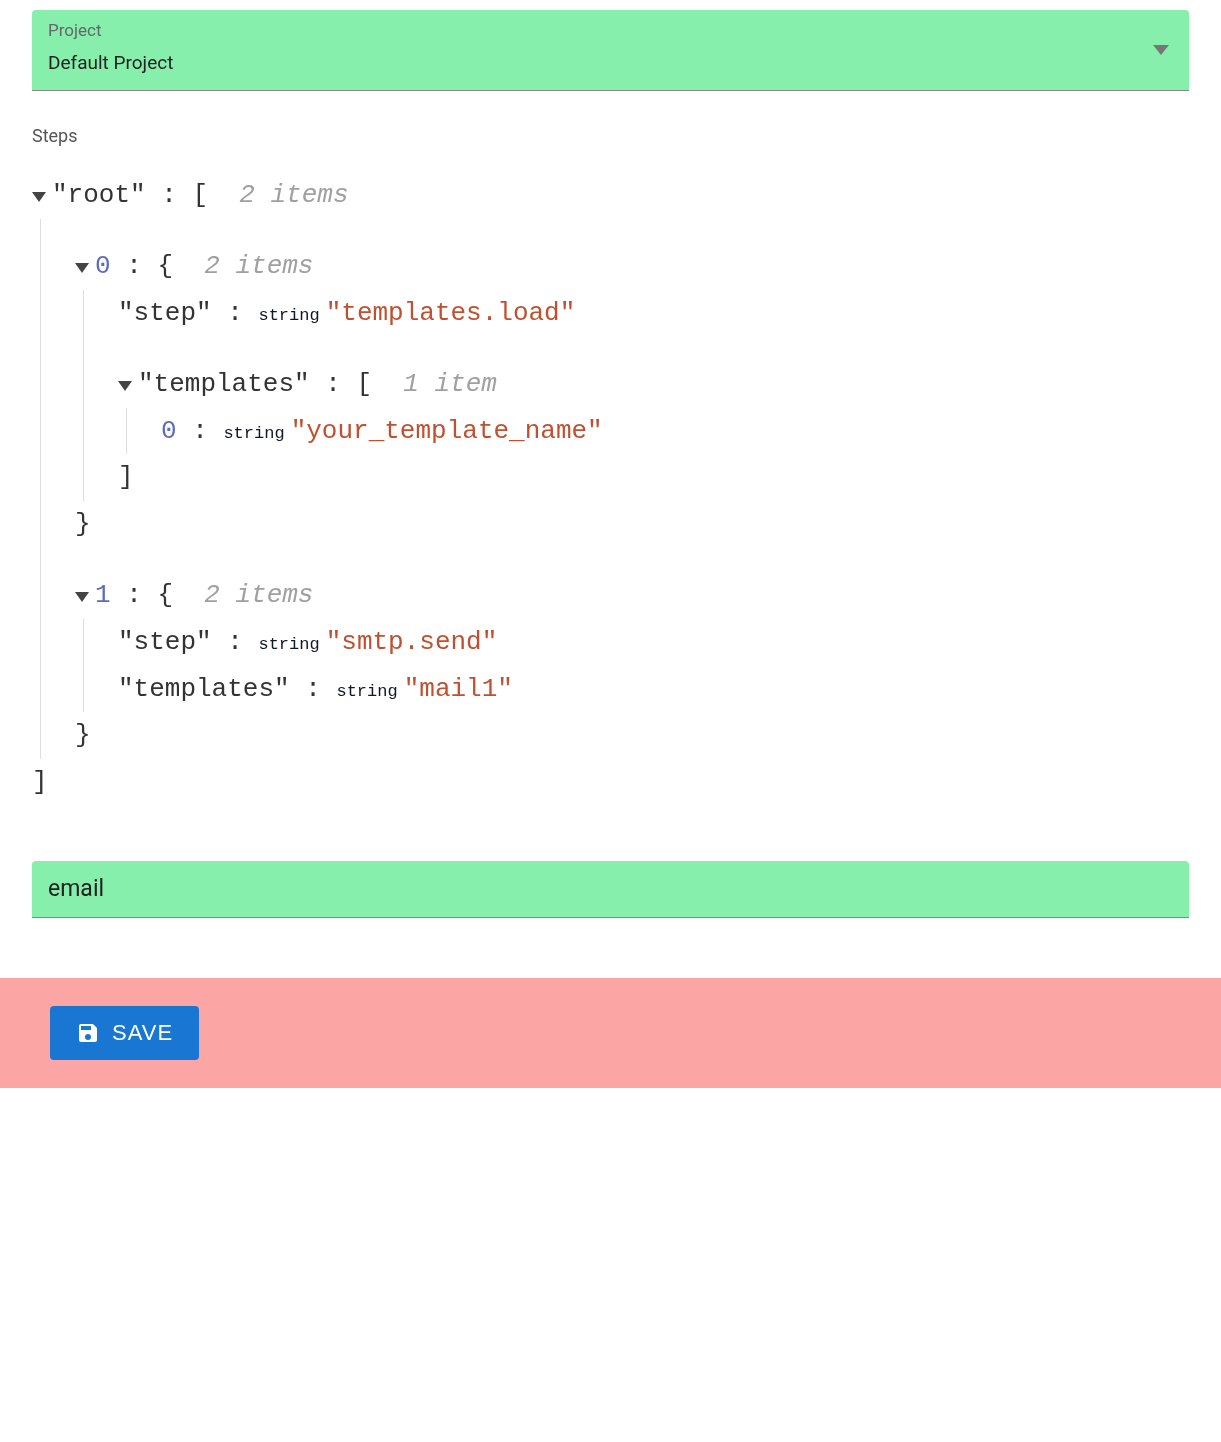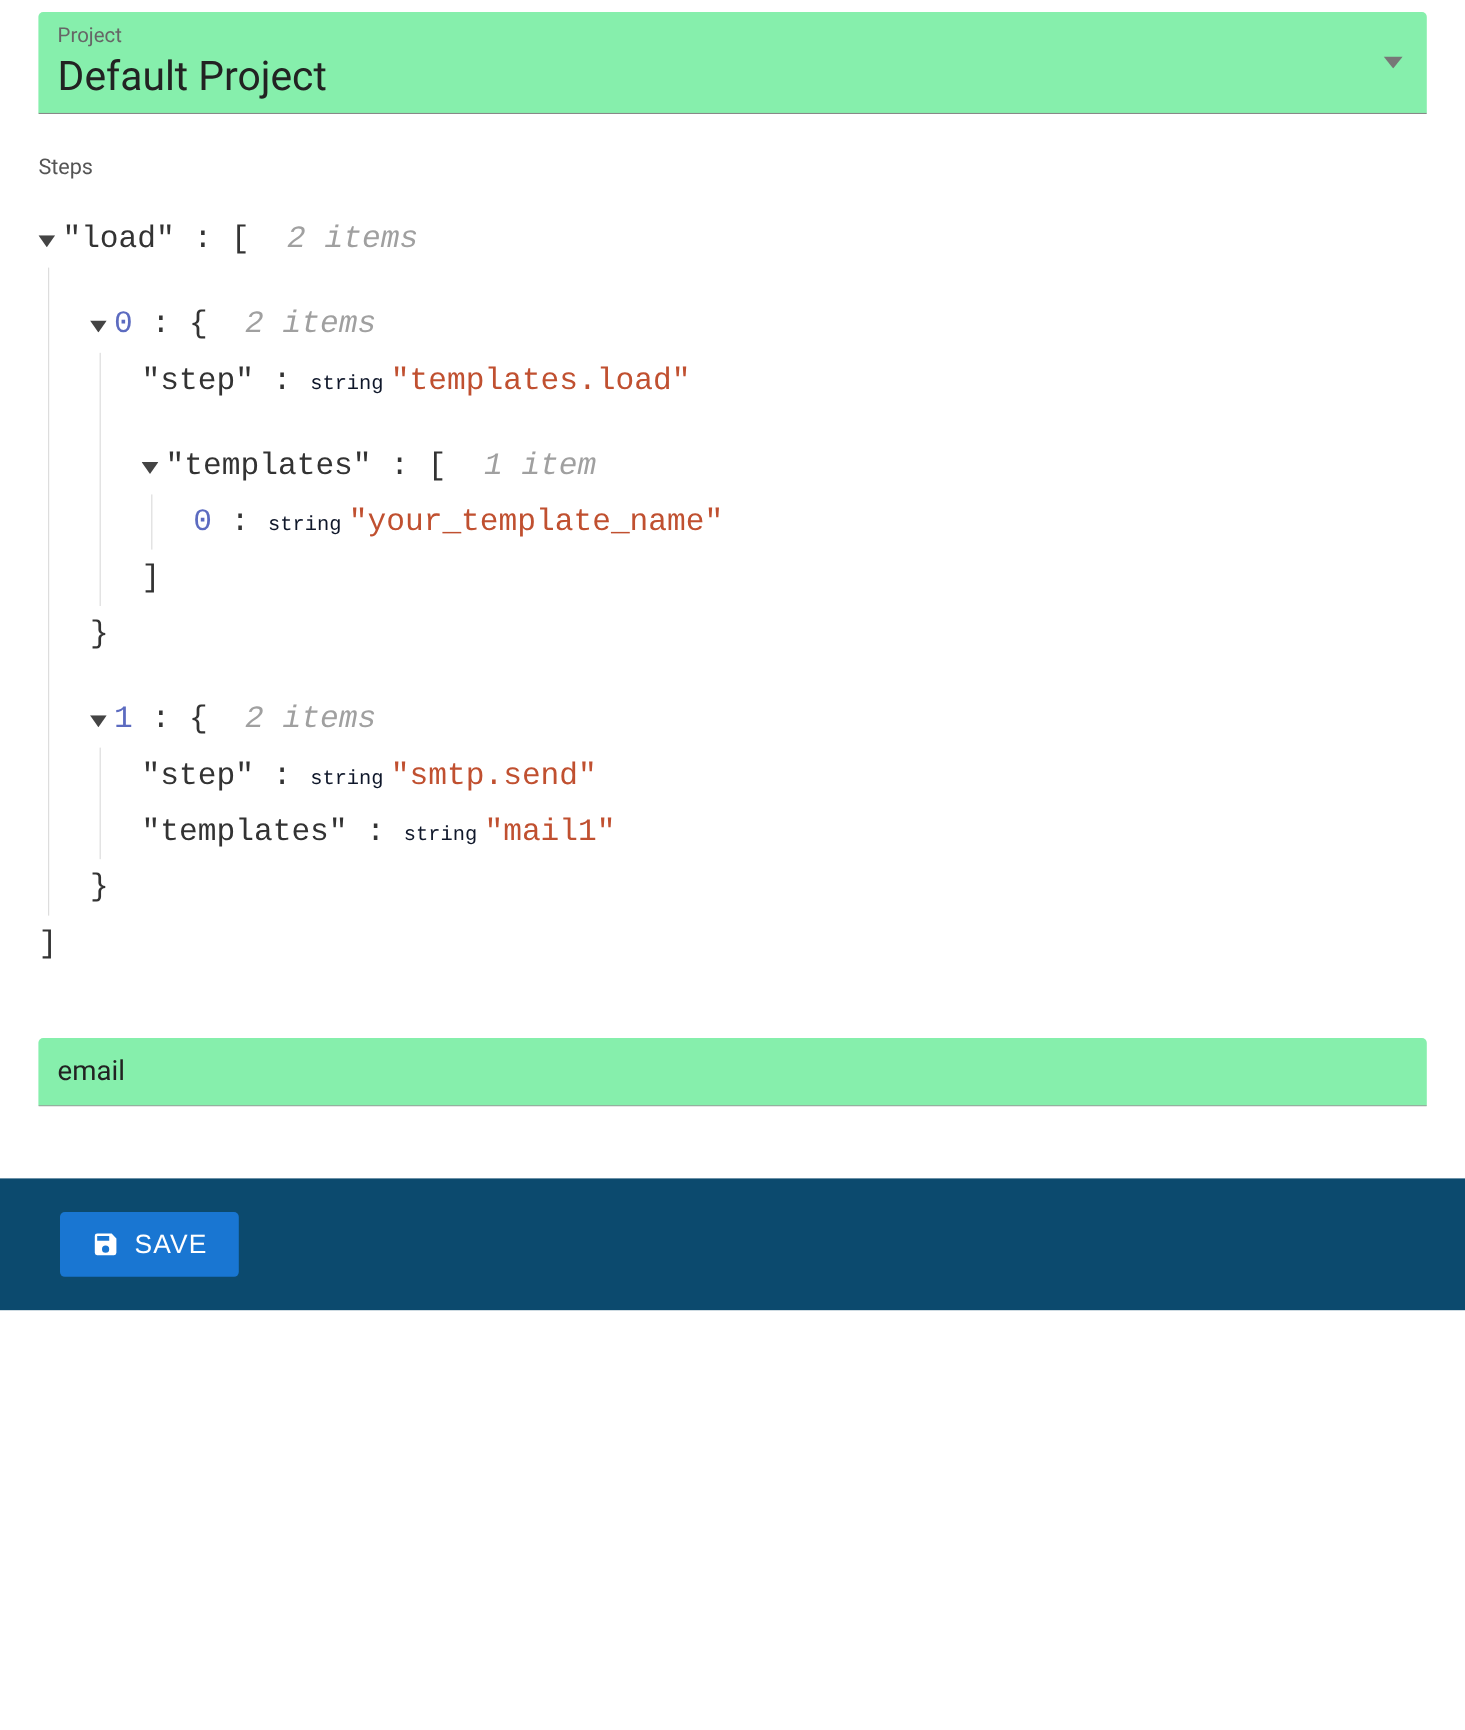--- a/index.html
+++ b/index.html
@@ -25,21 +25,21 @@
     color: #666;
     line-height: 1.2;
     margin-bottom: 4px;
   }
   .field .value-row {
     display: flex;
     align-items: center;
     min-height: 36px;
   }
   .field .value {
-    font-size: 34px;
+    font-size: 19px;
     color: #222;
   }
   .dropdown-arrow {
     position: absolute;
     right: 20px;
     top: 50%;
     transform: translateY(-50%);
   }
   .dropdown-arrow svg { display:block; }
 
@@ -97,21 +97,21 @@
   .indent { border-left: 1px solid #ddd; margin-left: 8px; padding-left: 34px; }
 
   
   .channel-field {
     margin-top: 55px;
   }
   .channel-field .value { font-size: 23px; }
 
   
   .save-bar {
-    background: #0c4a6e;
+    background: #fca5a5;
     padding: 28px 50px;
     margin-top: 60px;
   }
   .save-btn {
     background: #1976d2;
     color: #fff;
     border: none;
     border-radius: 4px;
     font-size: 22px;
     font-weight: 500;
@@ -143,21 +143,21 @@
 
   <div class="steps-label">Steps</div>
 
   <div class="json">
     <div class="tree-row" style="padding-left:20px;">
       <span class="caret">
         <svg width="14" height="10" viewBox="0 0 14 10">
             <polygon points="0,0 14,0 7,10" fill="#444"></polygon>
           </svg>
       </span>
-      <span class="k-key">"<span>load</span>"</span>
+      <span class="k-key">"<span>root</span>"</span>
       <span>&nbsp;:&nbsp;[&nbsp;&nbsp;</span>
       <span class="k-meta">2 items</span>
     </div>
 
     <div class="indent">
 
       <div class="tree-row" style="padding-left:20px;">
         <span class="caret">
           <svg width="14" height="10" viewBox="0 0 14 10">
               <polygon points="0,0 14,0 7,10" fill="#444"></polygon>

